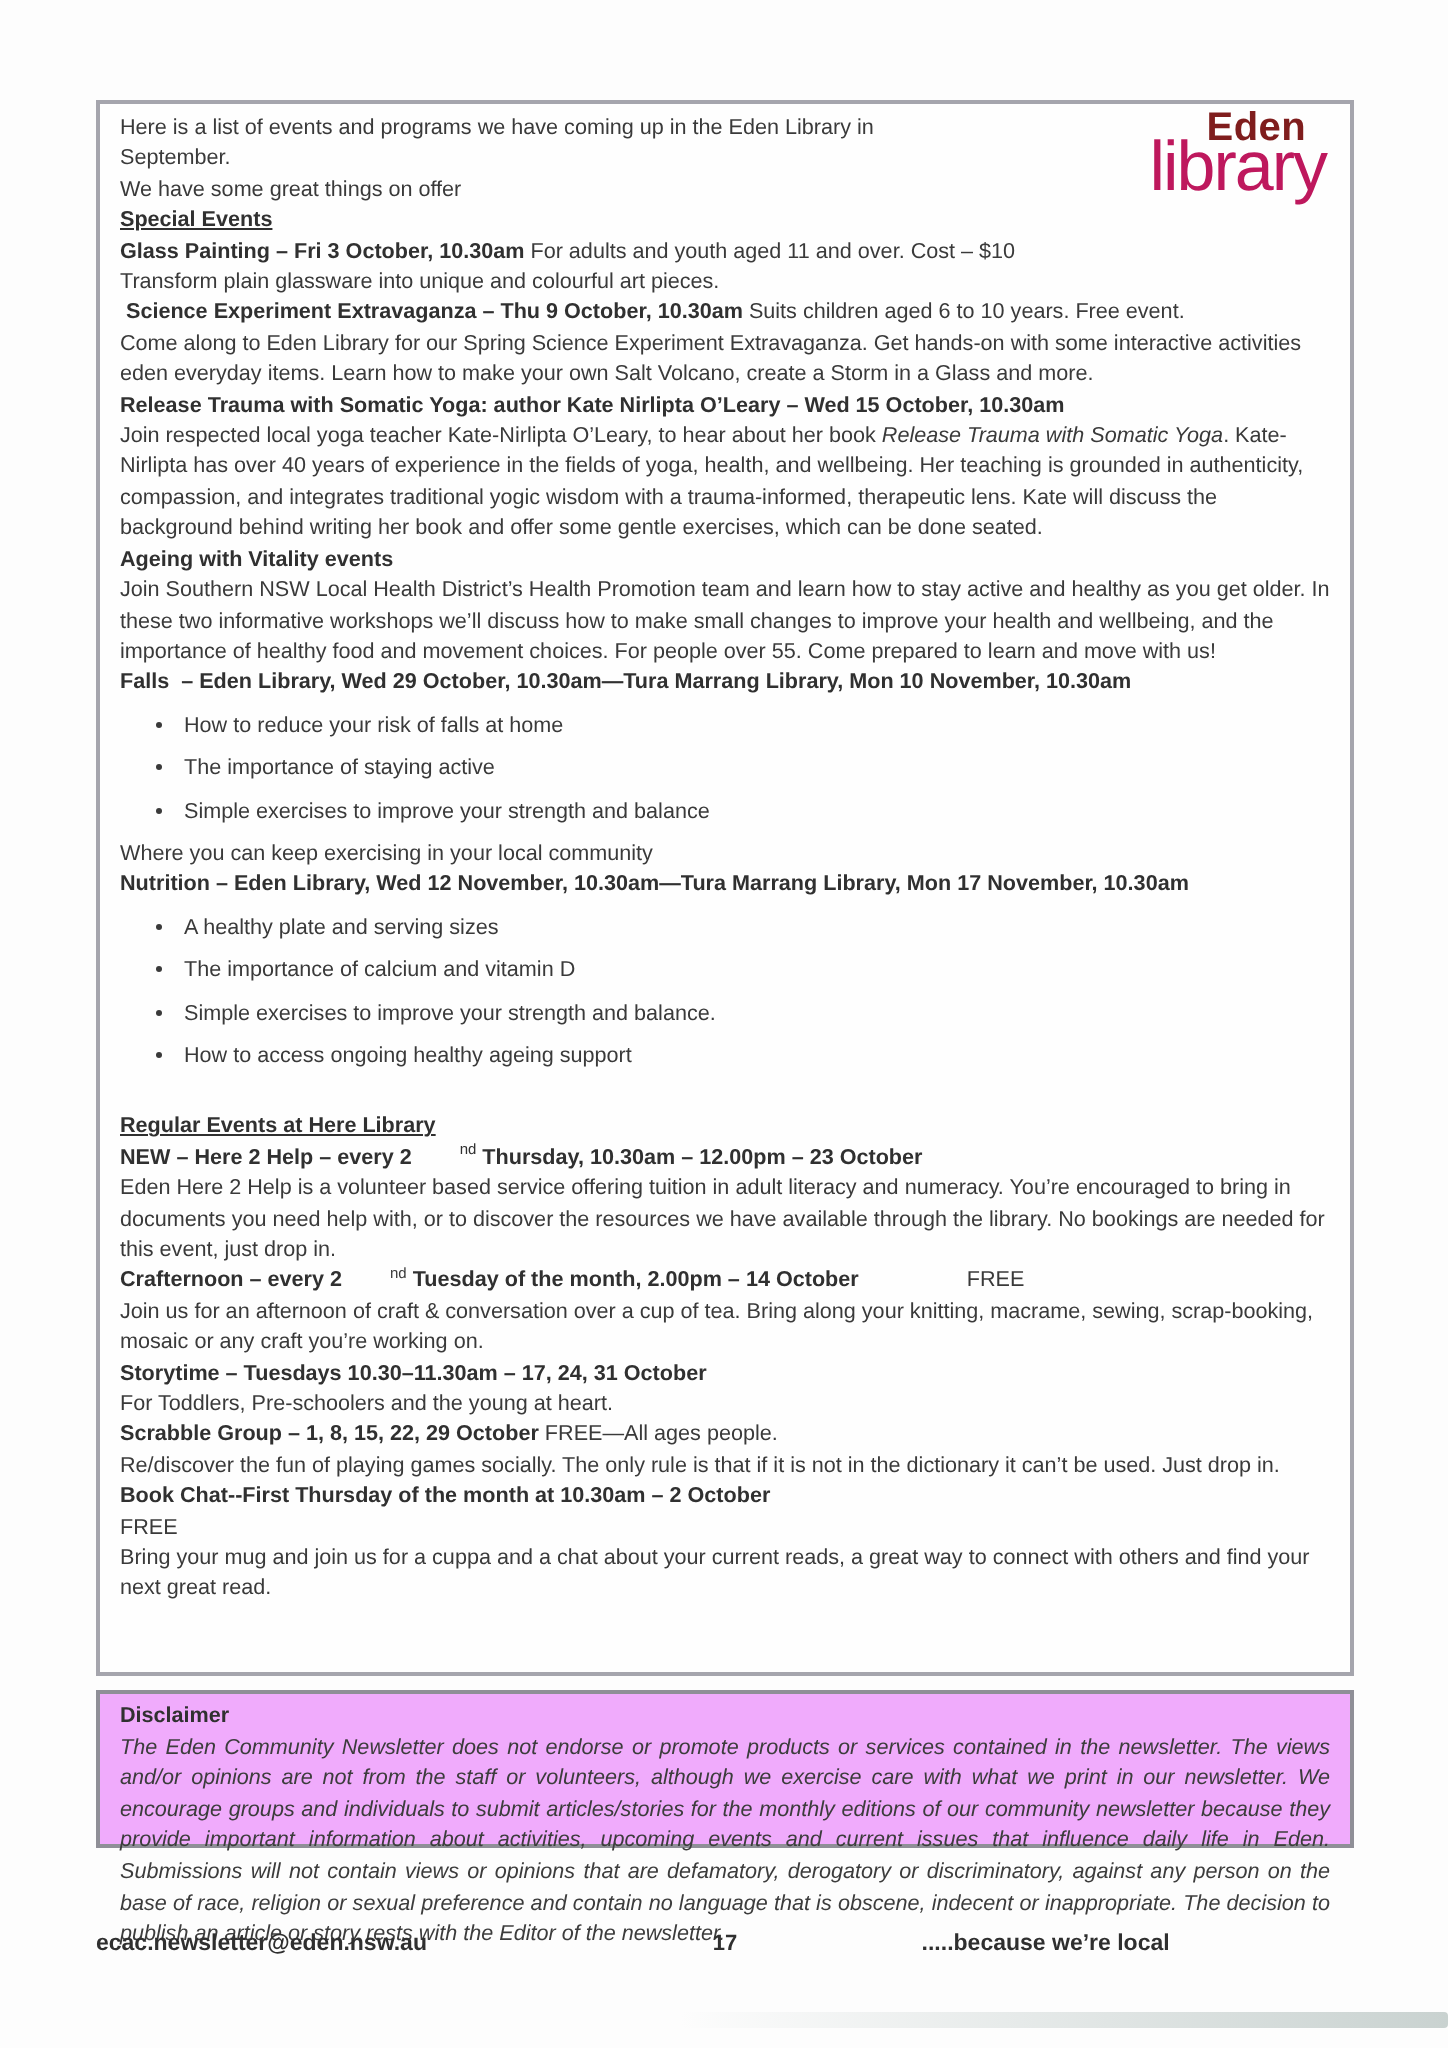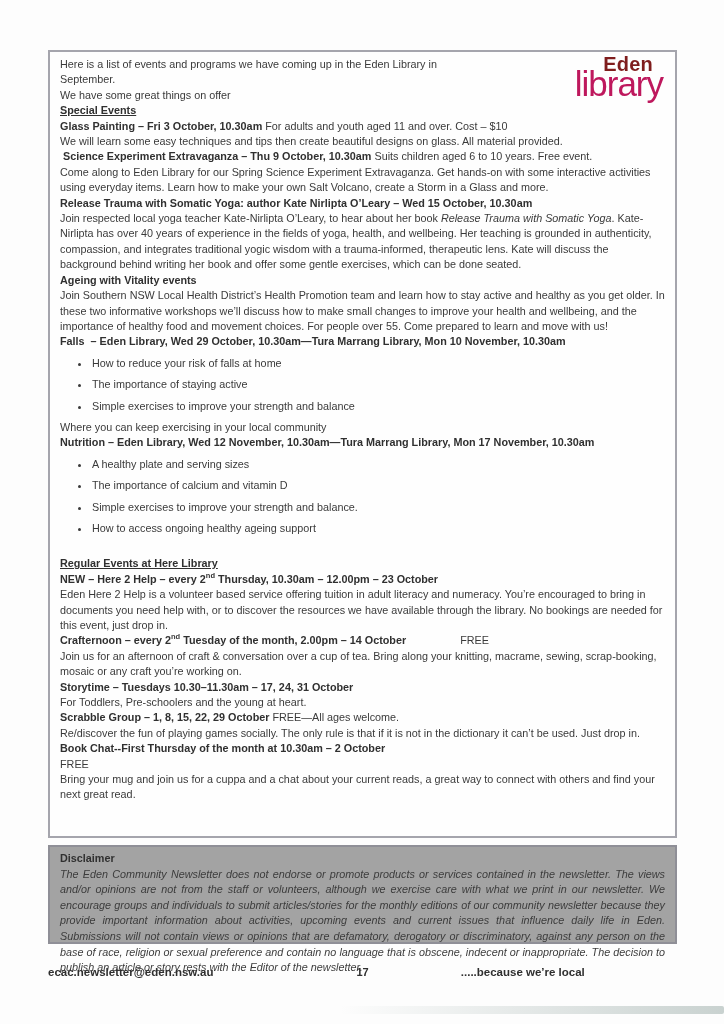--- a/index.html
+++ b/index.html
@@ -11,40 +11,40 @@
   .main-box{
     position:absolute;left:48px;top:50px;width:629px;height:788px;
     box-sizing:border-box;border:2px solid #a5a5ad;background:#fefefe;
     padding:5px 10px 6px 10px;
     font-size:10.8px;line-height:15.4px;overflow:hidden;
   }
   .main-box p{margin:0;white-space:pre-wrap;}
   .b{font-weight:bold;color:#303030;}
   .bu{font-weight:bold;text-decoration:underline;color:#303030;}
   .it{font-style:italic;}
-  sup{font-size:7.5px;font-weight:bold;line-height:0;}
+  sup{font-size:7.5px;font-weight:normal;line-height:0;margin-left:24px;}
   ul.bullets{margin:2px 0 2px 0;padding-left:31px;list-style:disc;}
   ul.bullets li{margin:6px 0;padding-left:1px;white-space:pre-wrap;}
   .gap{height:14px;}
   .free-gap{display:inline-block;margin-left:54px;font-weight:normal;color:#3a3a3a;}
   .logo{
     float:right;width:160px;height:56px;position:relative;
     margin:0 2px 2px 12px;text-align:right;
   }
   .logo-eden{
     position:absolute;top:0px;right:10px;
     font-size:20px;font-weight:bold;color:#7f1d1d;letter-spacing:0.2px;
   }
   .logo-library{
     position:absolute;top:9px;right:0px;
     font-size:35px;font-weight:400;color:#be185d;letter-spacing:-1px;line-height:1;
   }
   .disclaimer-box{
-    position:absolute;left:48px;top:845px;width:629px;height:99px;
-    box-sizing:border-box;border:2px solid #8f8f97;background:#a3a3a3;
+    position:absolute;left:48px;top:845px;width:629px;height:79px;
+    box-sizing:border-box;border:2px solid #8f8f97;background:#f0abfc;
     padding:4px 10px;font-size:10.8px;line-height:15.6px;
   }
   .disclaimer-box .title{font-weight:bold;color:#303030;margin:0;}
   .disclaimer-box .body{margin:0;text-align:justify;color:#3c3c3c;font-style:italic;}
   .page-footer{
     position:absolute;left:48px;top:966px;width:629px;
     display:flex;align-items:baseline;
     font-weight:bold;font-size:11.5px;color:#2f2f2f;
   }
   .page-footer .left{flex:1;text-align:left;}
@@ -64,24 +64,24 @@
     <span class="logo-eden">Eden</span>
     <span class="logo-library">library</span>
   </div>
 
   <p>Here is a list of events and programs we have coming up in the Eden Library in September.</p>
   <p>We have some great things on offer</p>
 
   <p class="bu">Special Events</p>
 
   <p><span class="b">Glass Painting – Fri 3 October, 10.30am</span><span> For adults and youth aged 11 and over. Cost – $10</span></p>
-  <p>We will learn some easy techniques and tips then create beautiful designs on glass. All material provided.</p>
+  <p>Transform plain glassware into unique and colourful art pieces.</p>
 
   <p><span class="b"> Science Experiment Extravaganza – Thu 9 October, 10.30am</span><span> Suits children aged 6 to 10 years. Free event.</span></p>
-  <p>Come along to Eden Library for our Spring Science Experiment Extravaganza. Get hands-on with some interactive activities using everyday items. Learn how to make your own Salt Volcano, create a Storm in a Glass and more.</p>
+  <p>Come along to Eden Library for our Spring Science Experiment Extravaganza. Get hands-on with some interactive activities eden everyday items. Learn how to make your own Salt Volcano, create a Storm in a Glass and more.</p>
 
   <p class="b">Release Trauma with Somatic Yoga: author Kate Nirlipta O’Leary – Wed 15 October, 10.30am</p>
   <p><span>Join respected local yoga teacher Kate-Nirlipta O’Leary, to hear about her book </span><span class="it">Release Trauma with Somatic Yoga</span><span>. Kate-Nirlipta has over 40 years of experience in the fields of yoga, health, and wellbeing. Her teaching is grounded in authenticity, compassion, and integrates traditional yogic wisdom with a trauma-informed, therapeutic lens. Kate will discuss the background behind writing her book and offer some gentle exercises, which can be done seated.</span></p>
 
   <p class="b">Ageing with Vitality events</p>
   <p>Join Southern NSW Local Health District’s Health Promotion team and learn how to stay active and healthy as you get older. In these two informative workshops we’ll discuss how to make small changes to improve your health and wellbeing, and the importance of healthy food and movement choices. For people over 55. Come prepared to learn and move with us!</p>
 
   <p class="b">Falls  – Eden Library, Wed 29 October, 10.30am—Tura Marrang Library, Mon 10 November, 10.30am</p>
   <ul class="bullets">
     <li>How to reduce your risk of falls at home</li>
@@ -104,21 +104,21 @@
 
   <p class="b"><span>NEW – Here 2 Help – every 2</span><sup>nd</sup><span> Thursday, 10.30am – 12.00pm – 23 October</span></p>
   <p>Eden Here 2 Help is a volunteer based service offering tuition in adult literacy and numeracy. You’re encouraged to bring in documents you need help with, or to discover the resources we have available through the library. No bookings are needed for this event, just drop in.</p>
 
   <p><span class="b">Crafternoon – every 2</span><sup>nd</sup><span class="b"> Tuesday of the month, 2.00pm – 14 October</span><span class="free-gap">FREE</span></p>
   <p>Join us for an afternoon of craft &amp; conversation over a cup of tea. Bring along your knitting, macrame, sewing, scrap-booking, mosaic or any craft you’re working on.</p>
 
   <p class="b">Storytime – Tuesdays 10.30–11.30am – 17, 24, 31 October</p>
   <p>For Toddlers, Pre-schoolers and the young at heart.</p>
 
-  <p><span class="b">Scrabble Group – 1, 8, 15, 22, 29 October</span><span> FREE—All ages welcome.</span></p>
+  <p><span class="b">Scrabble Group – 1, 8, 15, 22, 29 October</span><span> FREE—All ages people.</span></p>
   <p>Re/discover the fun of playing games socially. The only rule is that if it is not in the dictionary it can’t be used. Just drop in.</p>
 
   <p class="b">Book Chat--First Thursday of the month at 10.30am – 2 October</p>
   <p>FREE</p>
   <p>Bring your mug and join us for a cuppa and a chat about your current reads, a great way to connect with others and find your next great read.</p>
 
 </div>
 
 <div class="disclaimer-box">
   <p class="title">Disclaimer</p>

